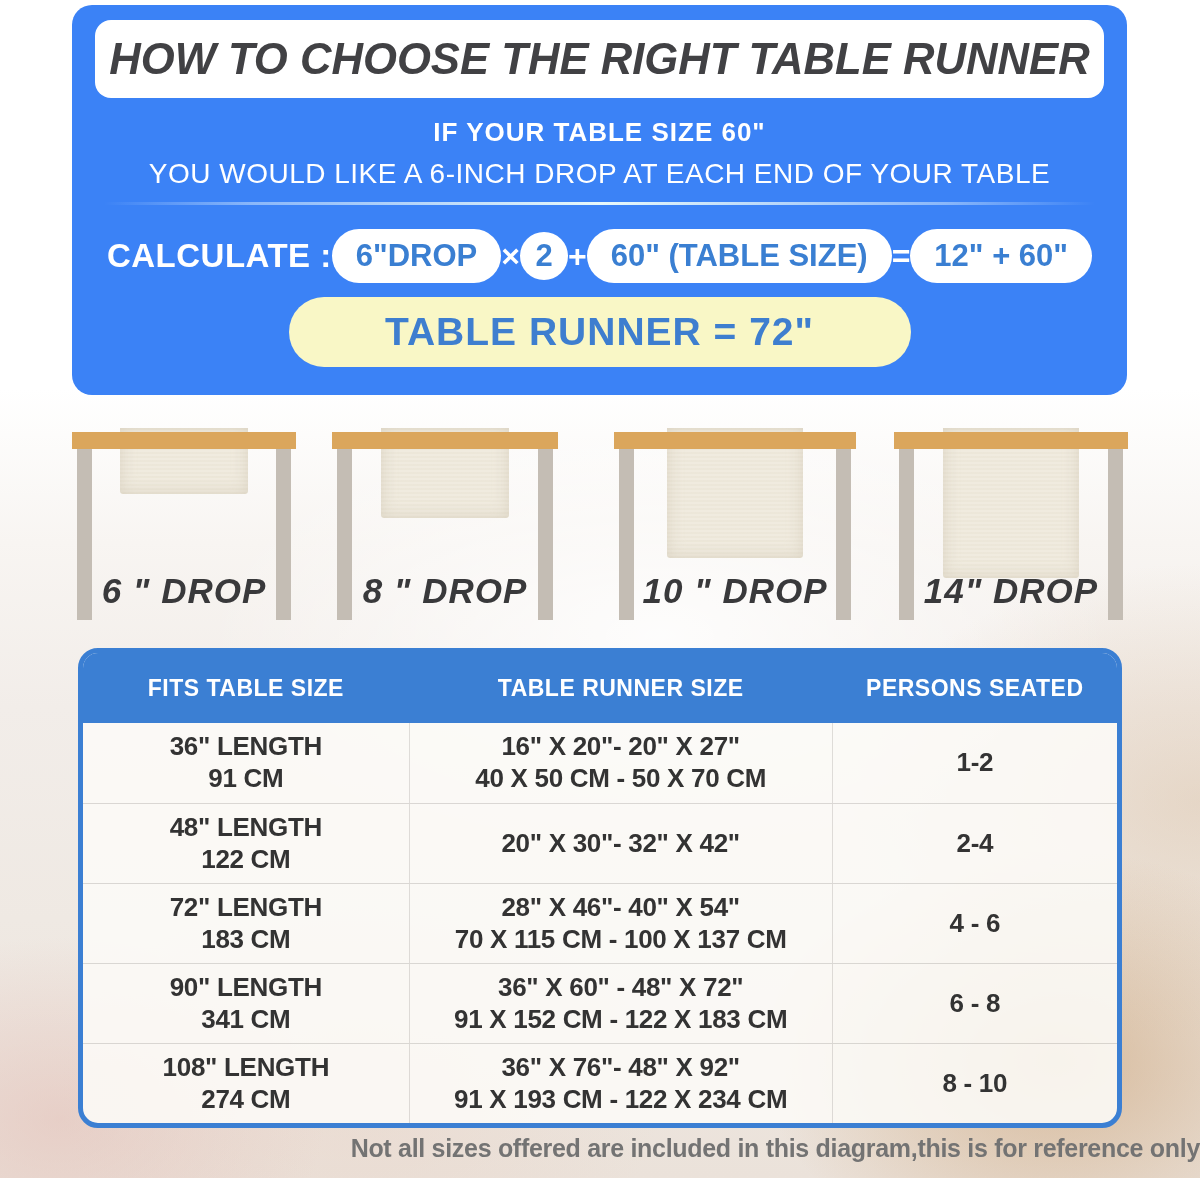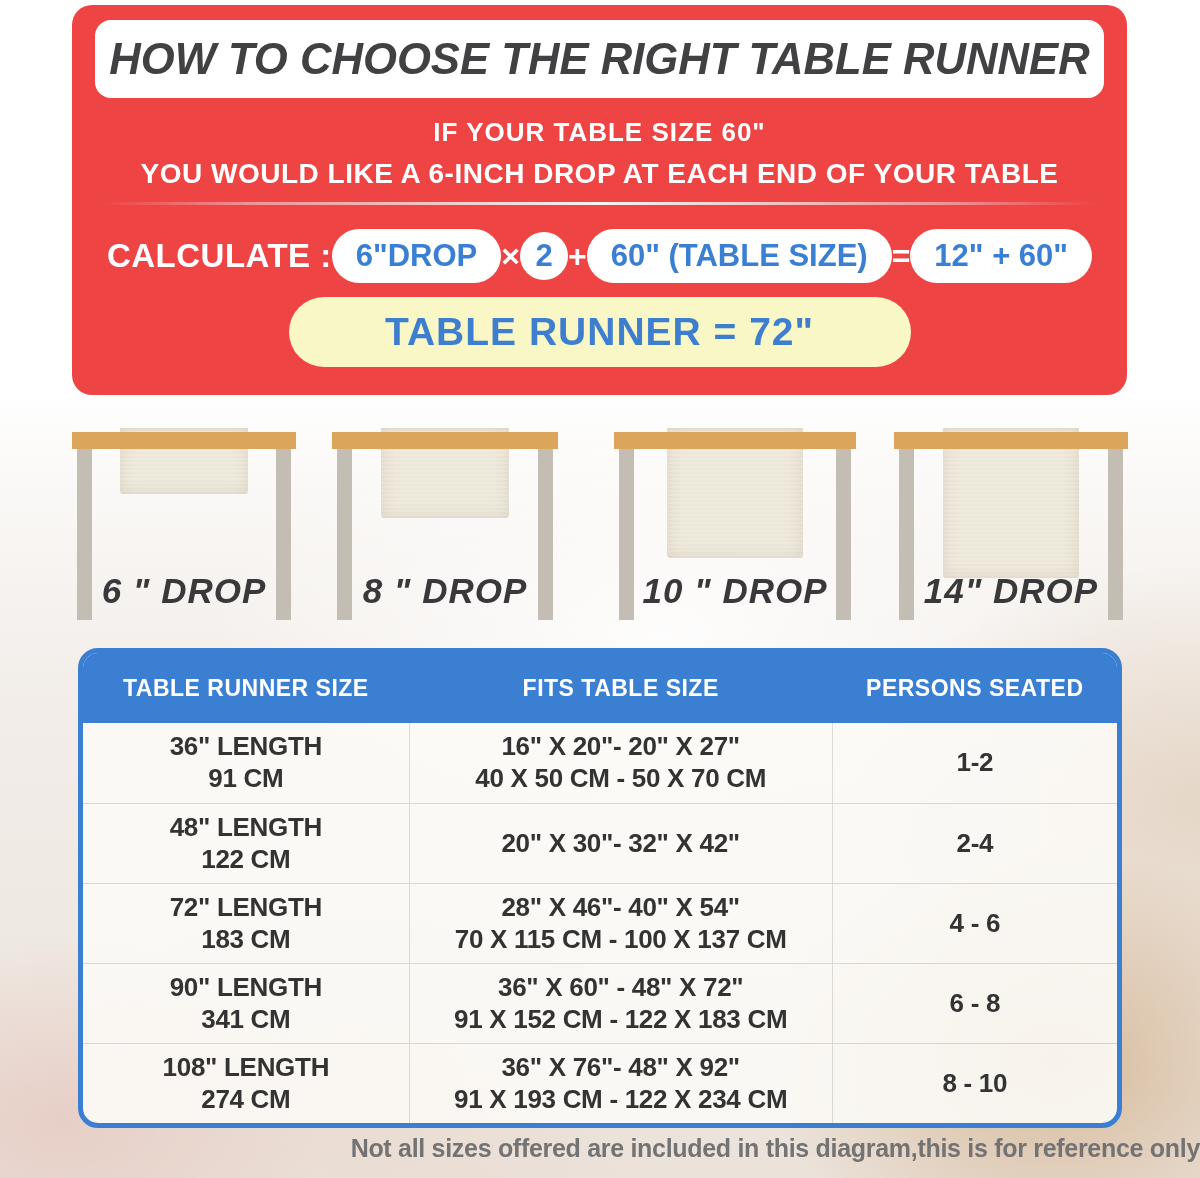--- a/index.html
+++ b/index.html
@@ -18,34 +18,34 @@
       radial-gradient(500px 340px at 100% 68%, rgba(209,176,140,0.35), rgba(209,176,140,0) 70%),
       radial-gradient(380px 260px at 5% 95%, rgba(226,186,178,0.50), rgba(226,186,178,0) 70%),
       radial-gradient(430px 300px at 30% 93%, rgba(232,210,198,0.45), rgba(232,210,198,0) 70%),
       radial-gradient(650px 320px at 55% 54%, rgba(255,255,255,0.85), rgba(255,255,255,0) 70%),
       linear-gradient(180deg,#ffffff 0%,#ffffff 33%,#f8f5f2 46%,#f2ede9 60%,#efe9e3 78%,#ebe2da 100%);
   }
 
   
   .top-panel {
     position:absolute; left:72px; top:5px; width:1055px; height:390px;
-    background:#ef4444; border-radius:20px;
+    background:#3b82f6; border-radius:20px;
   }
   .title-bar {
     position:absolute; left:23px; top:15px; width:1009px; height:78px;
     background:#ffffff; border-radius:16px;
     display:flex; align-items:center; justify-content:center;
   }
   .title-bar .title {
     font-size:45px; font-weight:900; font-style:italic; color:#414144;
     white-space:nowrap; transform:scaleX(0.97); letter-spacing:0;
   }
   .intro { position:absolute; top:112px; left:0; right:0; text-align:center; color:#ffffff; }
   .intro-line1 { font-size:26px; font-weight:600; letter-spacing:1px; }
-  .intro-line2 { font-size:28px; font-weight:700; margin-top:10px; letter-spacing:0.5px; }
+  .intro-line2 { font-size:28px; font-weight:400; margin-top:10px; letter-spacing:0.5px; }
   .divider {
     position:absolute; top:197px; left:32px; right:32px; height:3px; border-radius:2px;
     background:linear-gradient(90deg, rgba(255,255,255,0) 0%, rgba(234,248,255,0.45) 15%,
       rgba(242,255,250,0.95) 50%, rgba(234,248,255,0.45) 85%, rgba(255,255,255,0) 100%);
   }
   .calc-row {
     position:absolute; top:224px; left:0; right:0;
     display:flex; align-items:center; justify-content:center; gap:0;
   }
   .calc-label { color:#ffffff; font-weight:800; font-size:33px; letter-spacing:0.5px; white-space:nowrap; }
@@ -167,22 +167,22 @@
 <div class="figure fig-4">
   <div class="runner"></div>
   <div class="tabletop"></div>
   <div class="leg left"></div>
   <div class="leg right"></div>
   <div class="drop-label">14" DROP</div>
 </div>
 
 <section class="size-panel">
   <div class="size-header">
+    <div class="hcell">FITS TABLE SIZE</div>
     <div class="hcell">TABLE RUNNER SIZE</div>
-    <div class="hcell">FITS TABLE SIZE</div>
     <div class="hcell">PERSONS SEATED</div>
   </div>
 
   <div class="size-row">
     <div class="cell">
       <span>36" LENGTH</span>
       <span>91 CM</span>
     </div>
     <div class="cell mid">
       <span>16" X 20"- 20" X 27"</span>

